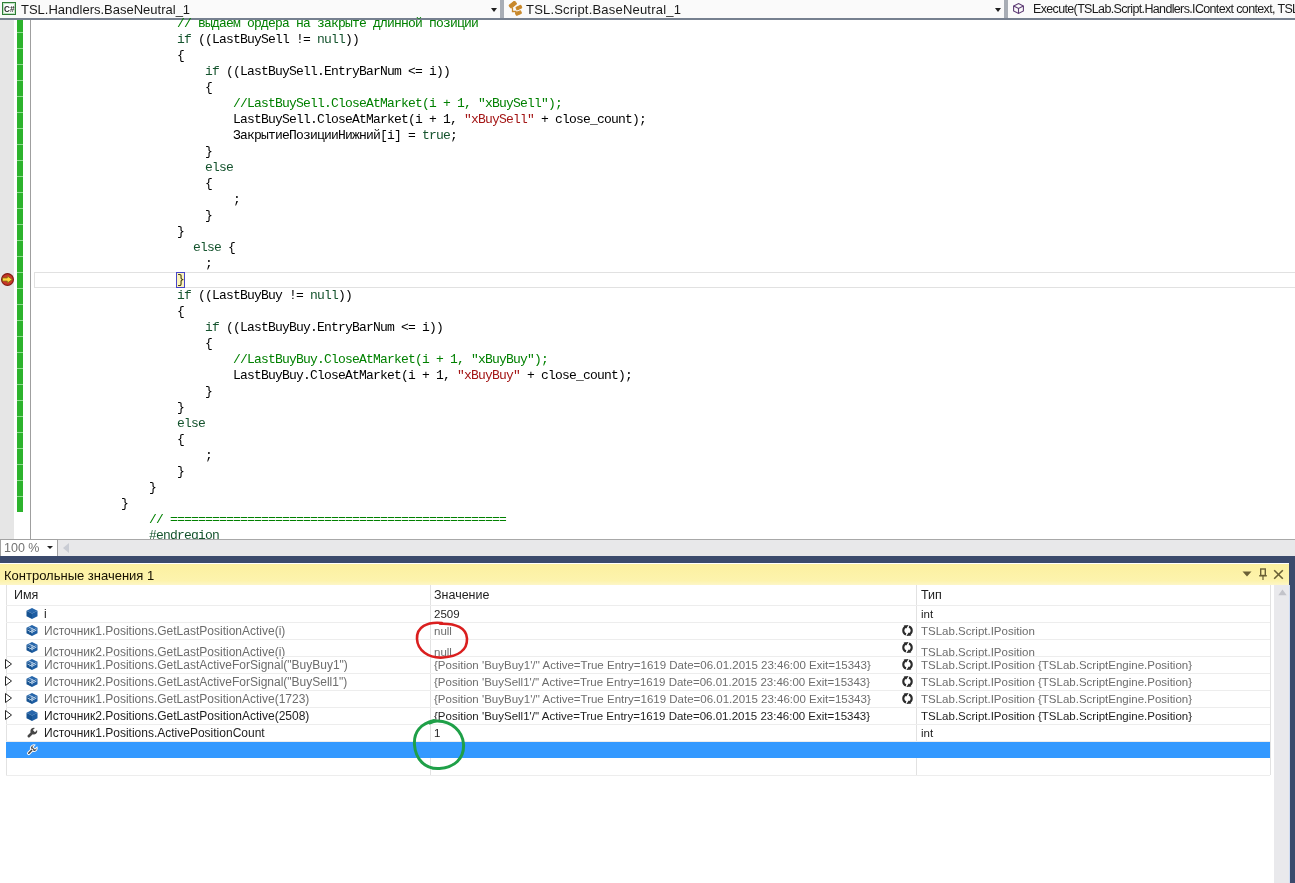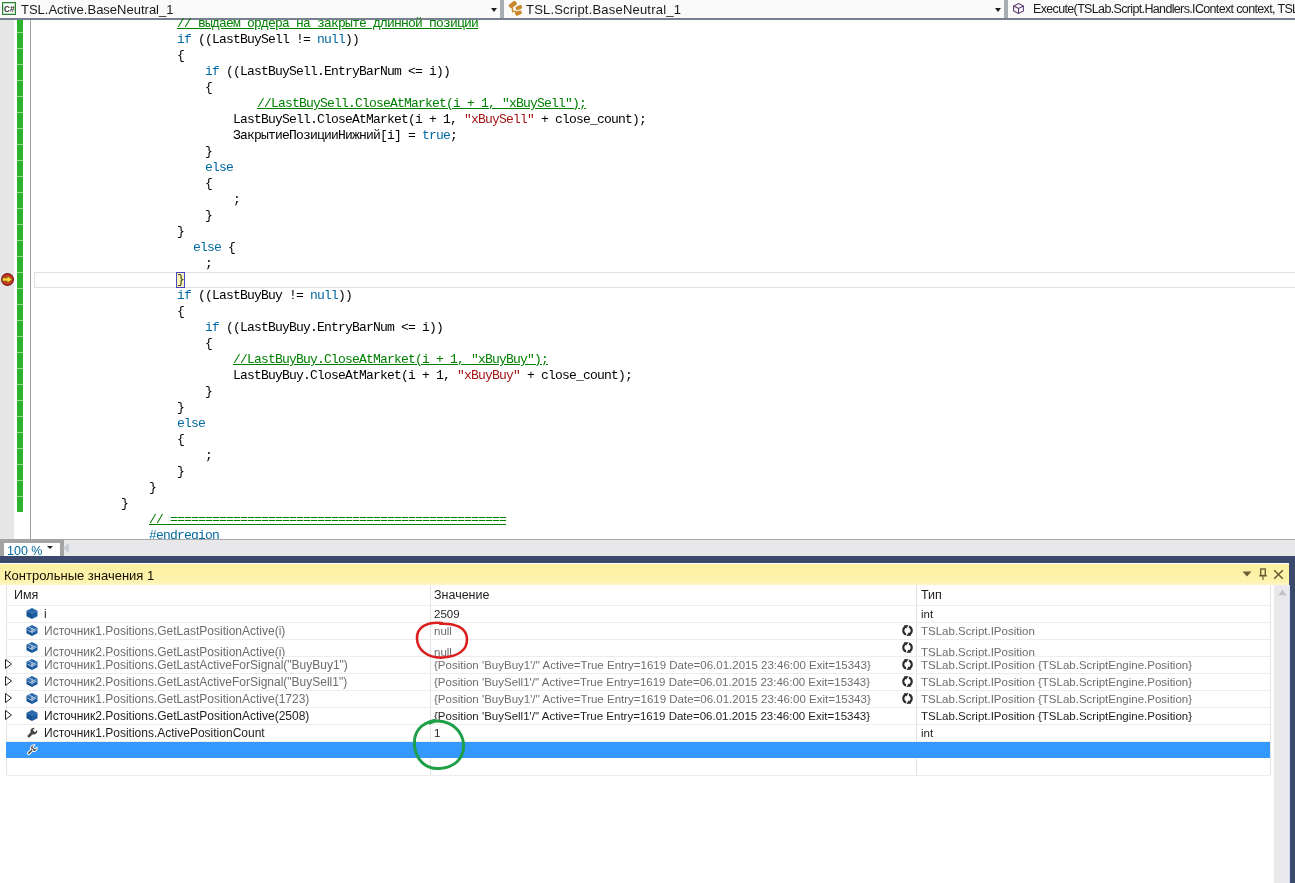--- a/index.html
+++ b/index.html
@@ -9,29 +9,29 @@
   #nav{position:absolute;left:0;top:0;width:1295px;height:18px;background:#fafafa;}
   #navborder{position:absolute;left:0;top:18px;width:1295px;height:2px;background:#76808f;}
   .navtxt{position:absolute;top:1px;height:17px;line-height:17px;font-size:13px;color:#1a1a1a;white-space:nowrap;}
   .navsep{position:absolute;top:0;width:4px;height:18px;background:#a8adb5;}
   .ddarrow{position:absolute;width:0;height:0;border-left:3.5px solid transparent;border-right:3.5px solid transparent;border-top:4px solid #1f1f1f;}
   
   #editor{position:absolute;left:0;top:20px;width:1295px;height:520px;background:#ffffff;}
   #bpmargin{position:absolute;left:0;top:20px;width:14px;height:520px;background:#e6e6e6;}
   #indline{position:absolute;left:30px;top:20px;width:1px;height:520px;background:#9f9f9f;}
   .cl{position:absolute;font-family:"Liberation Mono",monospace;font-size:13px;letter-spacing:-0.8px;line-height:16px;height:16px;white-space:pre;color:#000;}
-  .k{color:#0369a1;}
-  .c{color:#008000;text-decoration:underline;}
+  .k{color:#14532d;}
+  .c{color:#008000;}
   .s{color:#a31515;}
   
   #curline{position:absolute;left:34px;top:272px;width:1260px;height:14px;border:1px solid #e1e1e1;border-right:none;background:#ffffff;}
   #bracebox{position:absolute;left:176px;top:272px;width:7px;height:14px;border:1px solid #4745c8;background:#fcf3bc;}
   
   #hstrip{position:absolute;left:0;top:539px;width:1295px;height:17px;background:#e8e8ea;border-top:1px solid #a8a8a8;}
-  #zoomcombo{position:absolute;left:0;top:539px;width:56px;height:16px;background:#ffffff;border:4px solid #a3a3a3;font-size:12.5px;color:#0369a1;line-height:16px;}
+  #zoomcombo{position:absolute;left:0;top:539px;width:56px;height:16px;background:#ffffff;border:1px solid #a3a3a3;font-size:12.5px;color:#737373;line-height:16px;}
   
   #navybar{position:absolute;left:0;top:556px;width:1295px;height:7px;background:#3b4a6c;}
   #navyright{position:absolute;left:1289px;top:556px;width:6px;height:327px;background:#3b4a6c;}
   
   #wtitle{position:absolute;left:0;top:564px;width:1289px;height:21px;background:linear-gradient(#fcf0a0,#fdf3ad 80%,#fdf6c8);}
   #wtitle .t{position:absolute;left:4px;top:4px;font-size:13px;color:#151000;}
   #wpanel{position:absolute;left:0;top:585px;width:1289px;height:298px;background:#ffffff;}
   .vline{position:absolute;top:585px;width:1px;height:190px;background:#e2e2e2;}
   .hline{position:absolute;left:6px;width:1264px;height:1px;background:#ededed;}
   .hdr{position:absolute;top:588px;font-size:12.5px;color:#1e1e1e;}
@@ -42,21 +42,21 @@
   .gray, .gray .nm, .gray .vl, .gray .tp{color:#6d6d6d;}
   #selrow{position:absolute;left:6px;top:741px;width:1264px;height:17px;background:#3399ff;}
   
   #vsb{position:absolute;left:1274px;top:585px;width:15px;height:298px;background:#e9e9ec;border-right:1px solid #cfdcf3;}
 </style>
 </head>
 <body>
 
 <div id="nav"></div>
 <div id="navborder"></div>
-<div class="navtxt" style="left:21px;">TSL.Active.BaseNeutral_1</div>
+<div class="navtxt" style="left:21px;">TSL.Handlers.BaseNeutral_1</div>
 <div class="ddarrow" style="left:491px;top:8px;"></div>
 <div class="navsep" style="left:500px;"></div>
 <div class="navtxt" style="left:526px;letter-spacing:0.2px;">TSL.Script.BaseNeutral_1</div>
 <div class="ddarrow" style="left:995px;top:8px;"></div>
 <div class="navsep" style="left:1004px;"></div>
 <div class="navtxt" style="left:1033px;font-size:12.5px;letter-spacing:-0.65px;">Execute(TSLab.Script.Handlers.IContext context, TSLab</div>
 
 <div id="editor"></div>
 <div id="bpmargin"></div>
 <div id="indline"></div>
@@ -93,21 +93,21 @@
 <div style="position:absolute;left:17px;top:480px;width:6px;height:1px;background:#8fdc8f;"></div>
 <div style="position:absolute;left:17px;top:496px;width:6px;height:1px;background:#8fdc8f;"></div>
 </div>
 <div id="curline"></div>
 <div id="codelines">
 <div class="cl" style="left:177px;top:16px;"><span class="c">// выдаем ордера на закрыте длинной позиции</span></div>
 <div class="cl" style="left:177px;top:32px;"><span class="k">if</span> ((LastBuySell != <span class="k">null</span>))</div>
 <div class="cl" style="left:177px;top:48px;">{</div>
 <div class="cl" style="left:205px;top:64px;"><span class="k">if</span> ((LastBuySell.EntryBarNum &lt;= i))</div>
 <div class="cl" style="left:205px;top:80px;">{</div>
-<div class="cl" style="left:233px;top:96px;margin-left:24px;"><span class="c">//LastBuySell.CloseAtMarket(i + 1, "xBuySell");</span></div>
+<div class="cl" style="left:233px;top:96px;"><span class="c">//LastBuySell.CloseAtMarket(i + 1, "xBuySell");</span></div>
 <div class="cl" style="left:233px;top:112px;">LastBuySell.CloseAtMarket(i + 1, <span class="s">"xBuySell"</span> + close_count);</div>
 <div class="cl" style="left:233px;top:128px;">ЗакрытиеПозицииНижний[i] = <span class="k">true</span>;</div>
 <div class="cl" style="left:205px;top:144px;">}</div>
 <div class="cl" style="left:205px;top:160px;"><span class="k">else</span></div>
 <div class="cl" style="left:205px;top:176px;">{</div>
 <div class="cl" style="left:233px;top:192px;">;</div>
 <div class="cl" style="left:205px;top:208px;">}</div>
 <div class="cl" style="left:177px;top:224px;">}</div>
 <div class="cl" style="left:177px;top:240px;margin-left:16px;"><span class="k">else</span> {</div>
 <div class="cl" style="left:205px;top:256px;">;</div>

